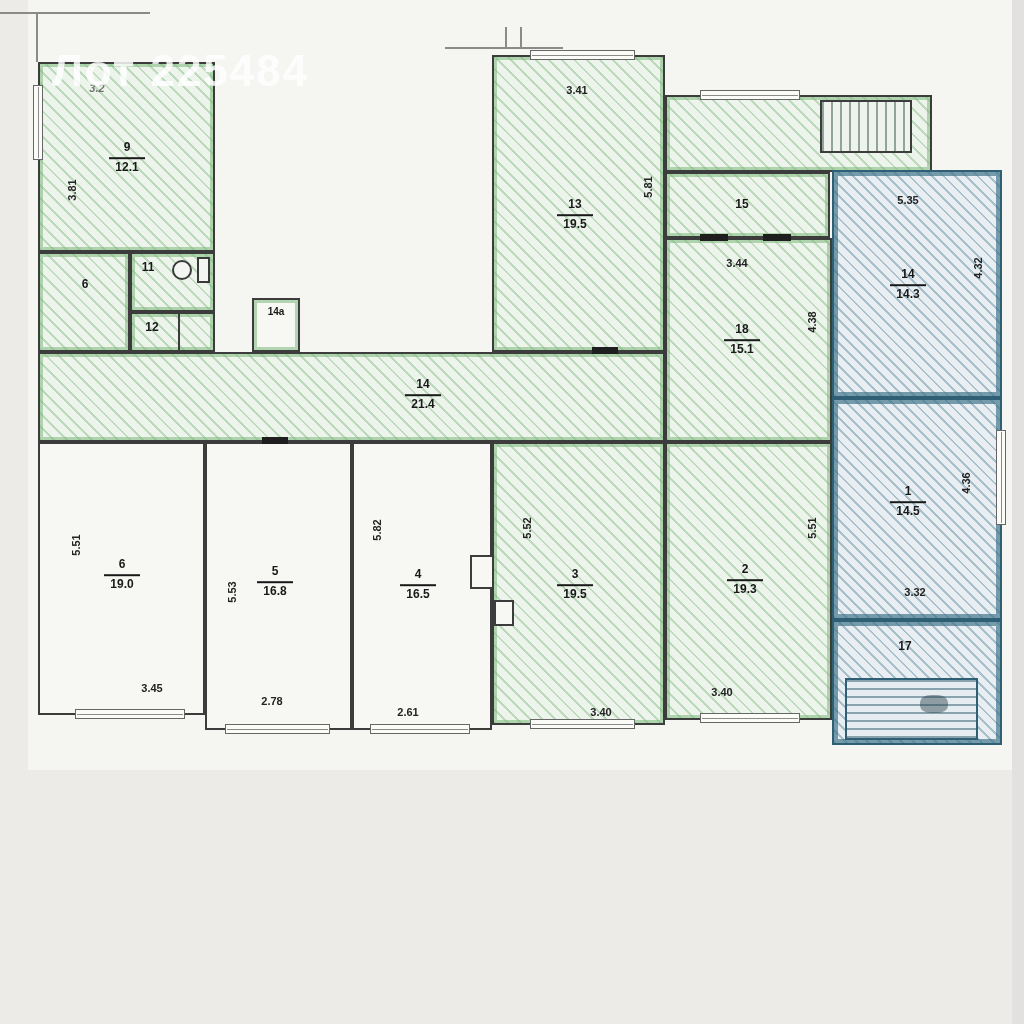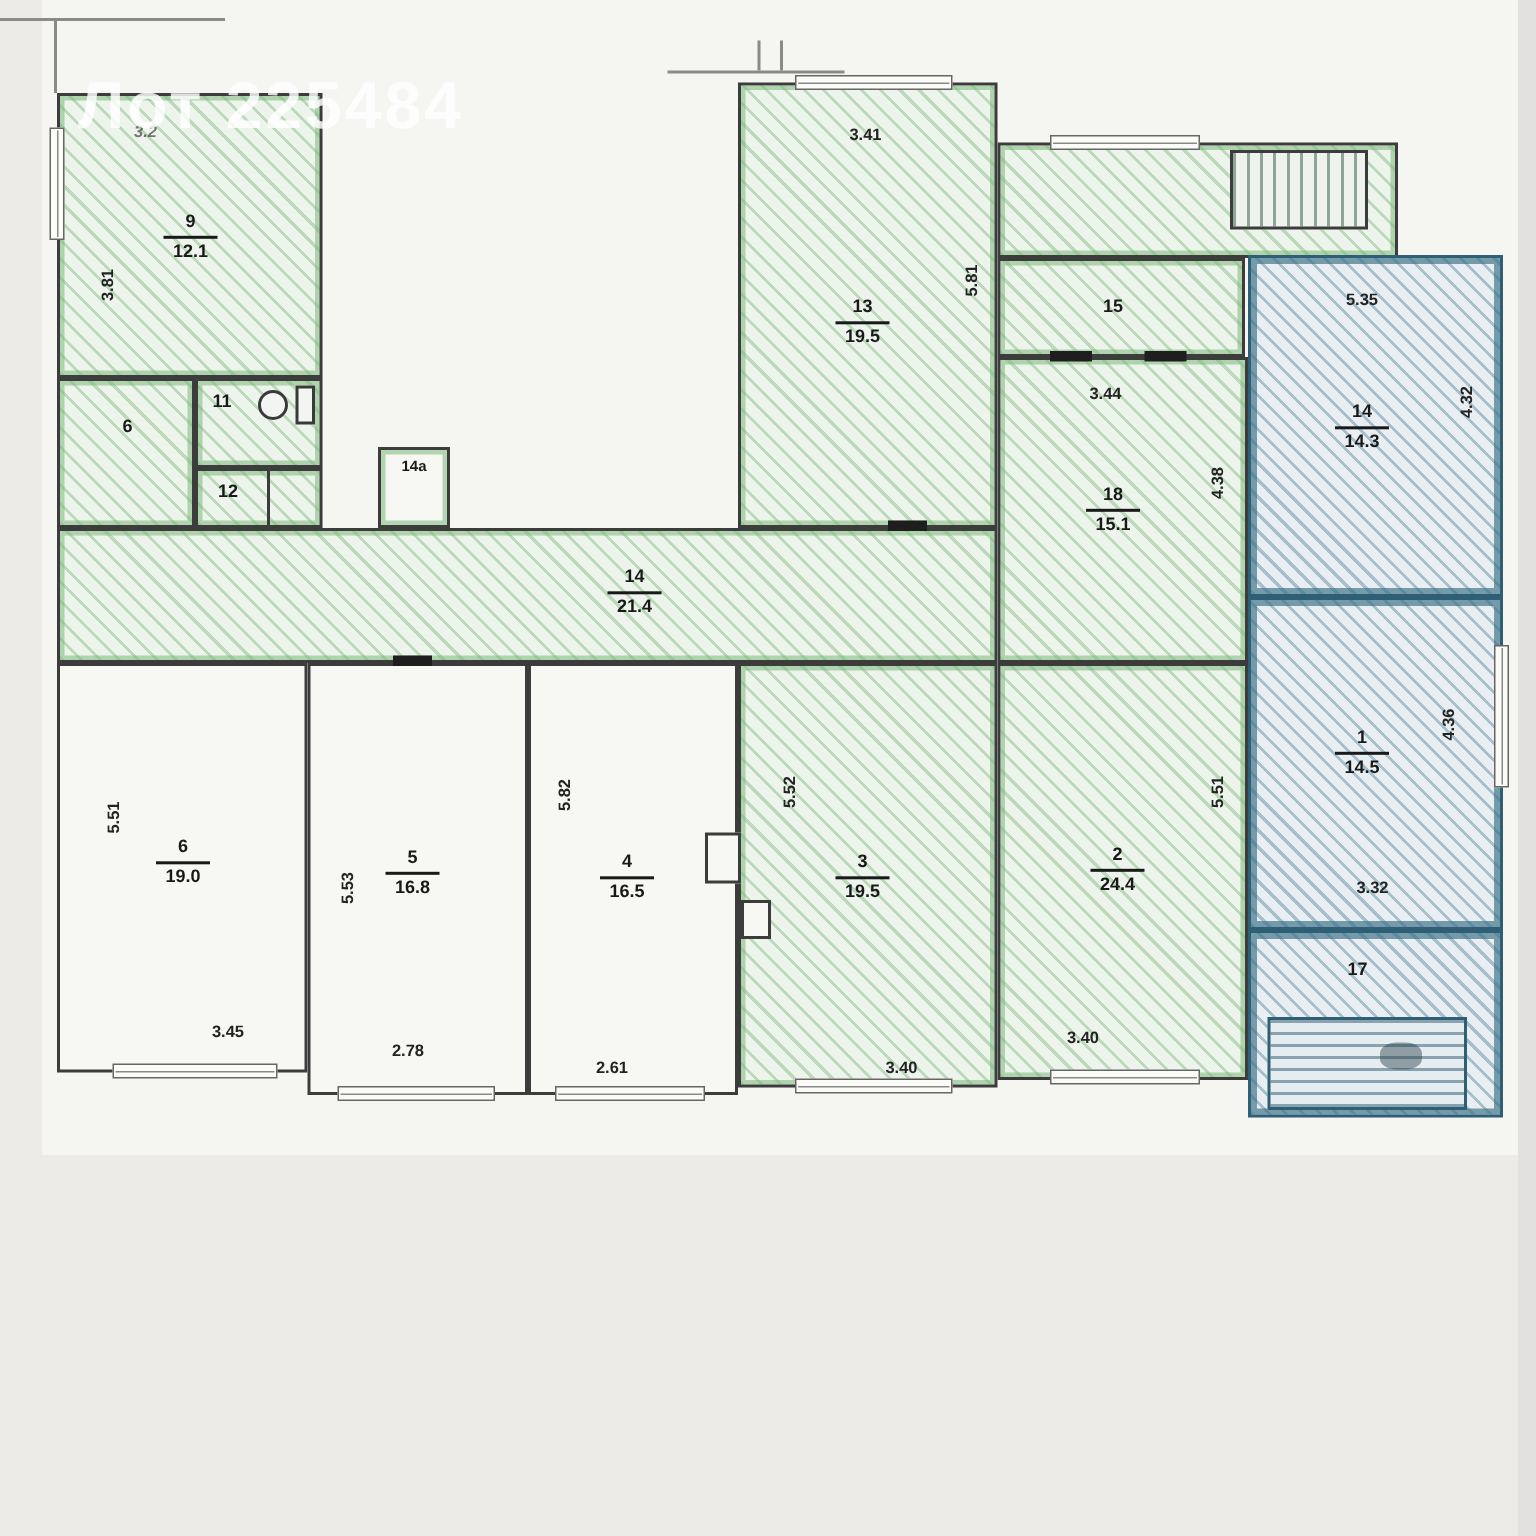--- a/index.html
+++ b/index.html
@@ -157,21 +157,21 @@
       <span>16.5</span>
     </div>
     <div class="rlabel" style="left:575px;top:585px">
       <span>3</span>
       <span class="bar"></span>
       <span>19.5</span>
     </div>
     <div class="rlabel" style="left:745px;top:580px">
       <span>2</span>
       <span class="bar"></span>
-      <span>24.4</span>
+      <span>19.3</span>
     </div>
     <div class="rlabel" style="left:908px;top:502px">
       <span>1</span>
       <span class="bar"></span>
       <span>14.5</span>
     </div>
     <div class="rlabel" style="left:905px;top:647px">
       <span>17</span>
     </div>
 

